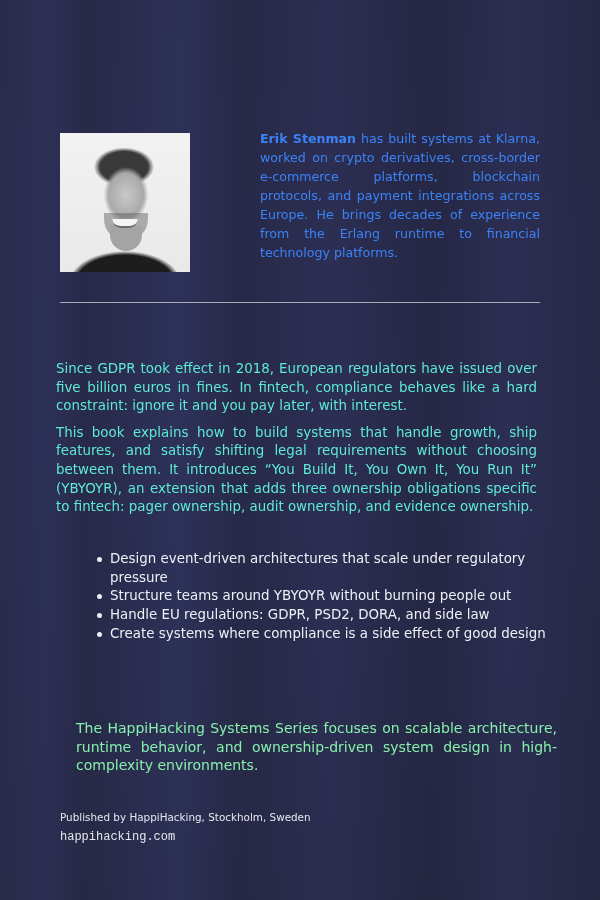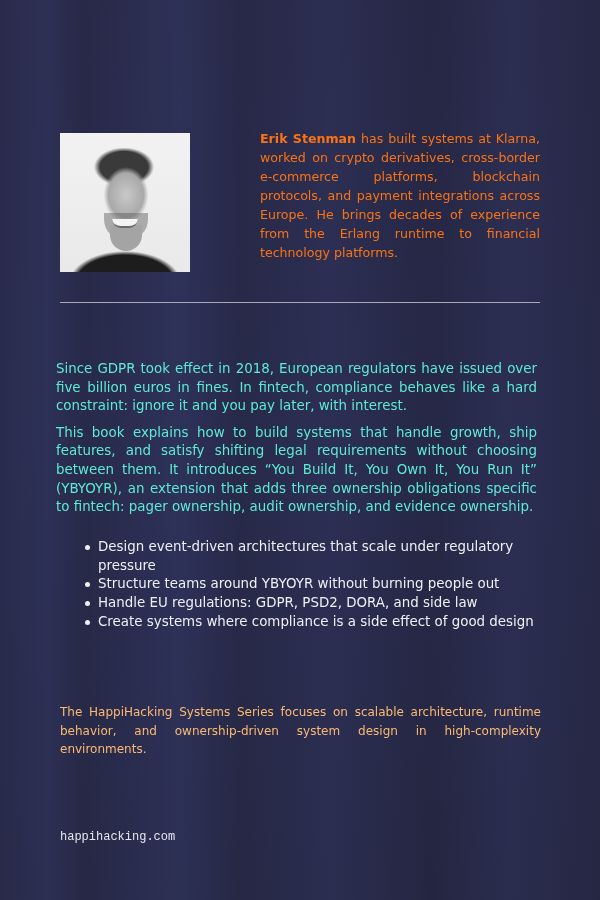--- a/index.html
+++ b/index.html
@@ -68,21 +68,21 @@
       background: rgba(90,90,90,0.45);
     }
     .bio {
       position: absolute;
       left: 260px;
       top: 129px;
       width: 280px;
       font-size: 12.6px;
       line-height: 19px;
       text-align: justify;
-      color: #f97316;
+      color: #3b82f6;
     }
     .bio .name {
       font-weight: bold;
     }
     .divider {
       position: absolute;
       left: 60px;
       top: 302px;
       width: 480px;
       height: 1px;
@@ -99,21 +99,21 @@
       text-align: justify;
     }
     .body-text p {
       margin: 0 0 8px 0;
     }
     .features {
       position: absolute;
       left: 60px;
       top: 538px;
       width: 481px;
-      margin: 0;
+      margin: 12px;
       padding: 0;
       list-style: none;
       font-size: 13.4px;
       line-height: 18.7px;
       color: #eef0f6;
     }
     .features li {
       position: relative;
       padding-left: 38px;
     }
@@ -124,25 +124,25 @@
       width: 5px;
       height: 5px;
       border-radius: 50%;
       background: #eef0f6;
     }
     .series {
       position: absolute;
       left: 60px;
       top: 703px;
       width: 481px;
-      font-size: 12px;
+      font-size: 14px;
       line-height: 18.6px;
-      color: #fdba74;
+      color: #86efac;
       text-align: justify;
-      margin: 0;
+      margin: 16px;
     }
     .publisher {
       position: absolute;
       left: 60px;
       top: 810px;
       font-size: 10.4px;
       line-height: 14px;
       color: #e6e8f0;
     }
     .website {
@@ -190,15 +190,16 @@
       <span>Handle EU regulations:  GDPR, PSD2, DORA, and side law</span>
     </li>
     <li>
       <span class="bullet"></span>
       <span>Create systems where compliance is a side effect of good design</span>
     </li>
   </ul>
 
   <p class="series">The HappiHacking Systems Series focuses on scalable architecture, runtime behavior, and ownership-driven system design in high-complexity environments.</p>
 
+  <div class="publisher">Published by HappiHacking, Stockholm, Sweden</div>
   <a class="website">happihacking.com</a>
 
 </div>
 
 </body></html>

